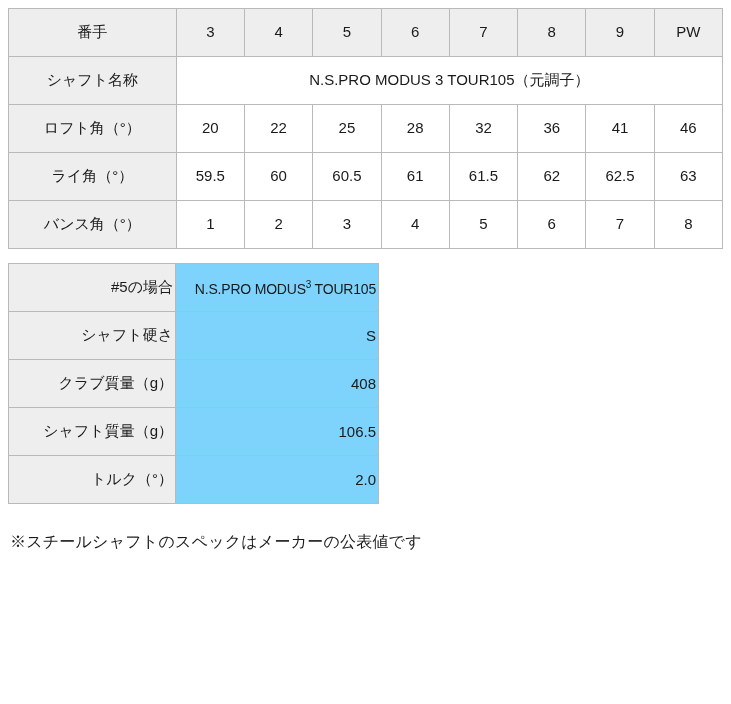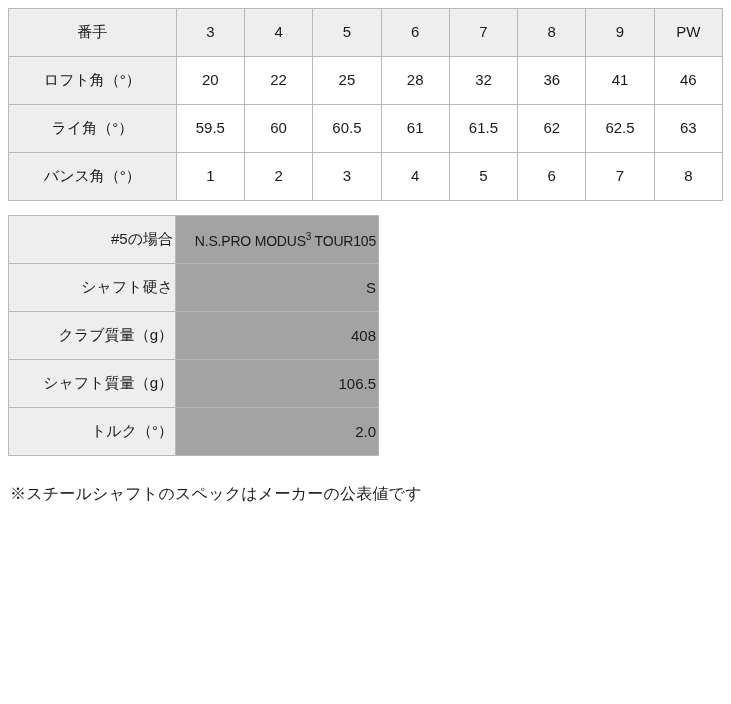--- a/index.html
+++ b/index.html
@@ -73,21 +73,21 @@
     box-sizing: border-box;
     padding: 0 2px;
     color: #1a1a1a;
   }
   table.spec2 td.rowlabel {
     background: #eeeeee;
     width: 167px;
   }
   table.spec2 td.val {
     width: 203px;
-    background: #a3a3a3;
+    background: #7dd3fc;
   }
   table.spec2 td.val.shaftname {
     font-size: 14px;
     letter-spacing: -0.2px;
   }
   td.blank {
     border: none !important;
     background: transparent;
   }
   .note {
@@ -125,20 +125,24 @@
         <td class="hdr">3</td>
         <td class="hdr">4</td>
         <td class="hdr">5</td>
         <td class="hdr">6</td>
         <td class="hdr">7</td>
         <td class="hdr">8</td>
         <td class="hdr">9</td>
         <td class="hdr">PW</td>
       </tr>
 
+      <tr>
+        <td class="rowlabel">シャフト名称</td>
+        <td colspan="8">N.S.PRO MODUS 3 TOUR105（元調子）</td>
+      </tr>
 
       <tr>
         <td class="rowlabel">ロフト角（°）</td>
         <td>20</td>
         <td>22</td>
         <td>25</td>
         <td>28</td>
         <td>32</td>
         <td>36</td>
         <td>41</td>

